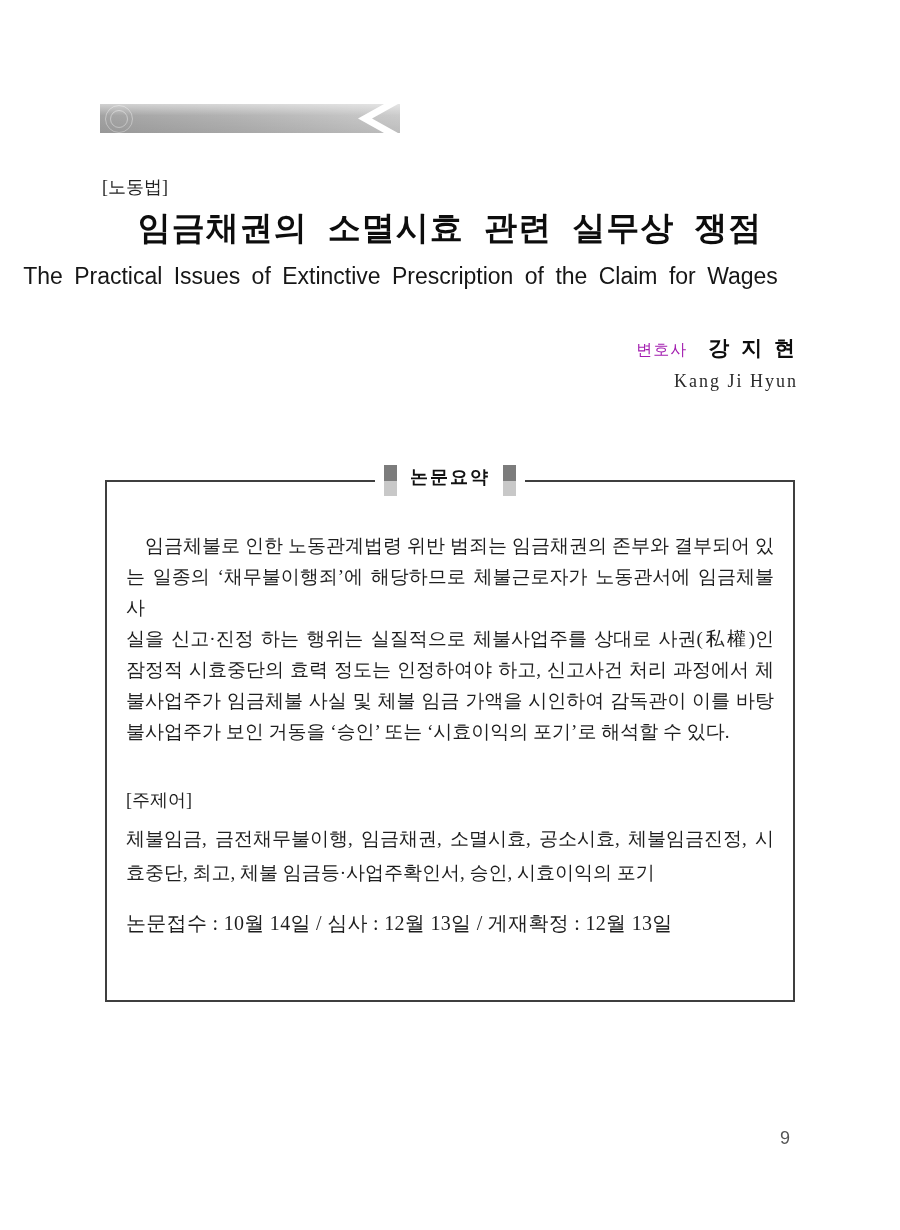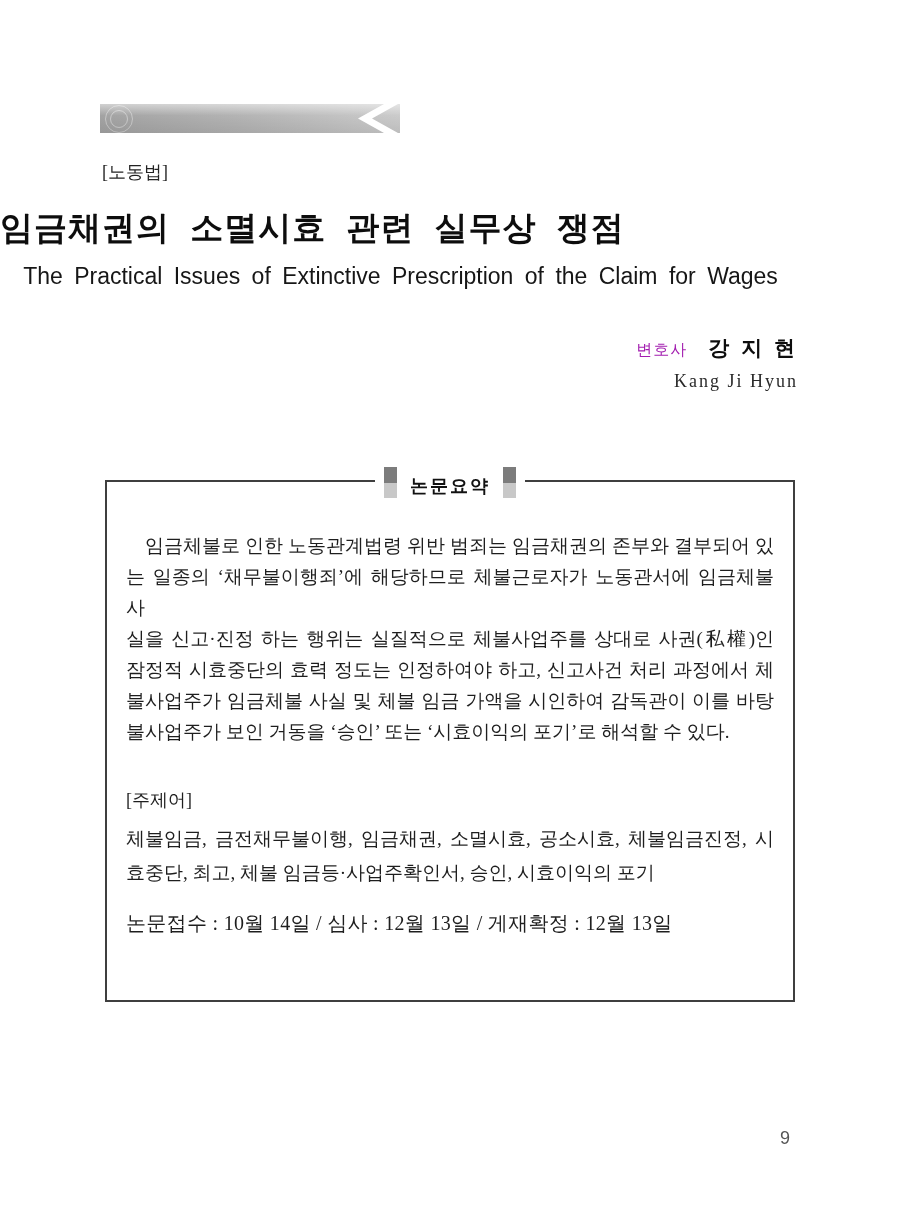--- a/index.html
+++ b/index.html
@@ -29,23 +29,23 @@
   .bar-right{
     position:absolute;left:300px;right:0;top:0;height:29px;
     background:linear-gradient(to bottom,#ececec,#dfdfdf);
     display:flex;align-items:center;justify-content:flex-end;padding-right:12px;box-sizing:border-box;
     font-family:"Liberation Sans","DejaVu Sans",sans-serif;font-weight:bold;font-size:16px;color:#141414;
     letter-spacing:.5px;
   }
   .bar-chevron{position:absolute;left:252px;top:0;width:52px;height:29px;}
 
   
-  .category{position:absolute;left:102px;top:160px;font-size:18px;color:#222;}
+  .category{position:absolute;left:102px;top:175px;font-size:18px;color:#222;}
   .title-ko{
-    position:absolute;left:0;top:206px;width:900px;
+    position:absolute;left:0;top:206px;width:900px;text-align:center;
     font-family:"Liberation Sans","DejaVu Sans",sans-serif;font-weight:bold;font-size:33px;
     letter-spacing:1px;word-spacing:10px;color:#0d0d0d;
   }
   .title-en{
     position:absolute;left:0;top:263px;width:801px;text-align:center;
     font-family:"Liberation Sans","DejaVu Sans",sans-serif;font-weight:normal;font-size:23px;
     word-spacing:5px;letter-spacing:0;color:#161616;
   }
 
   
@@ -57,21 +57,21 @@
   }
   .author-name-en{margin-top:9px;font-size:18px;letter-spacing:2px;color:#2a2a2a;}
 
   
   .abstract-box{
     position:absolute;left:105px;top:480px;width:690px;height:522px;box-sizing:border-box;
     border:2px solid #3f3f3f;background:#fff;padding:48px 19px 0 19px;
   }
   .abstract-heading{
     position:absolute;top:-17px;left:50%;transform:translateX(-50%);
-    background:#fff;padding:0 9px;height:33px;display:flex;align-items:flex-end;gap:13px;
+    background:#fff;padding:0 9px;height:33px;display:flex;align-items:flex-start;gap:13px;
   }
   .tone-bar{width:13px;height:31px;display:flex;flex-direction:column;}
   .tone-bar .dark{height:16px;background:#7c7c7c;}
   .tone-bar .light{height:15px;background:#c8c8c8;}
   .abstract-heading .label{
     font-family:"Liberation Sans","DejaVu Sans",sans-serif;font-weight:bold;font-size:18px;
     letter-spacing:2px;color:#111;white-space:nowrap;
   }
   .abs-line{
     font-size:19px;line-height:31px;color:#1e1e1e;

